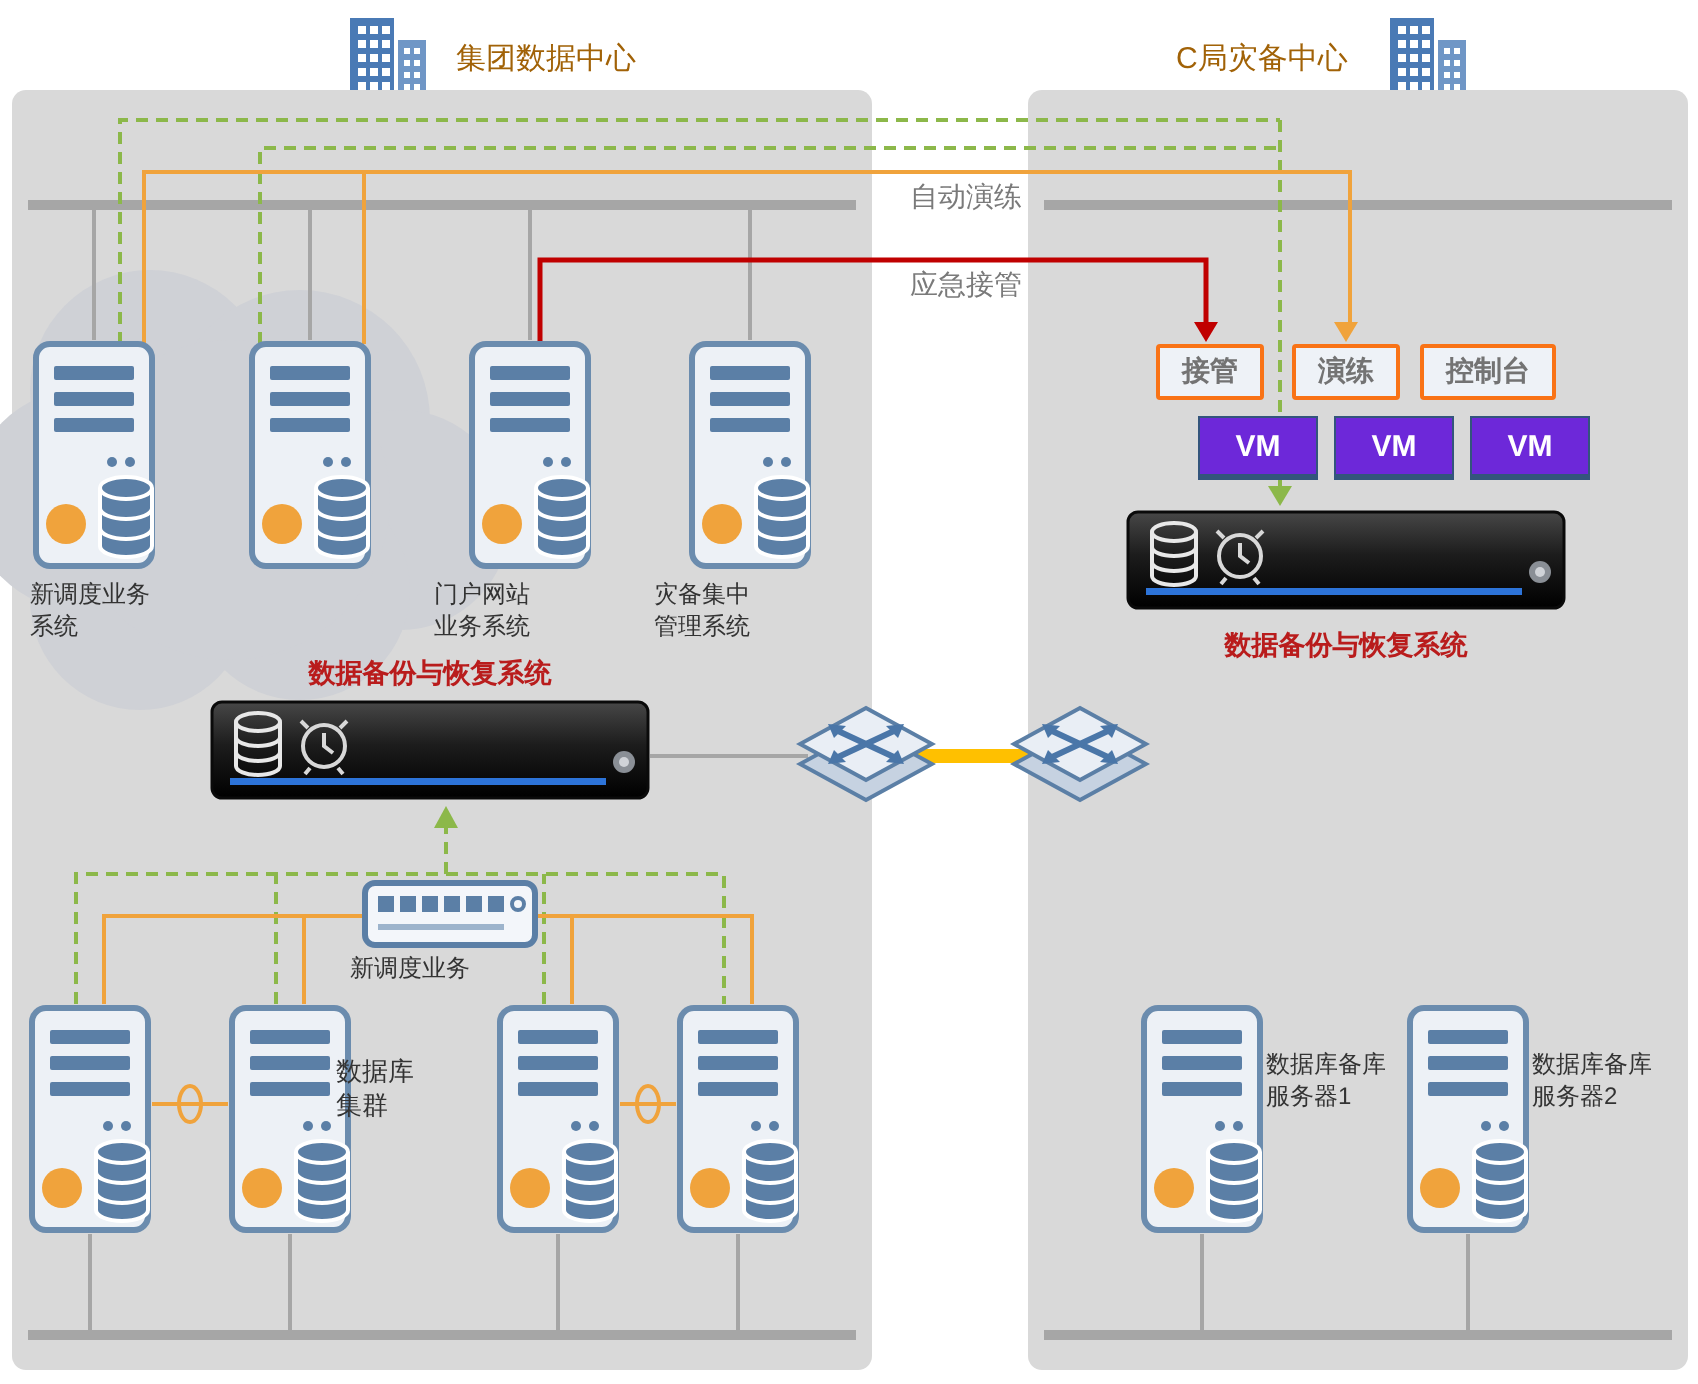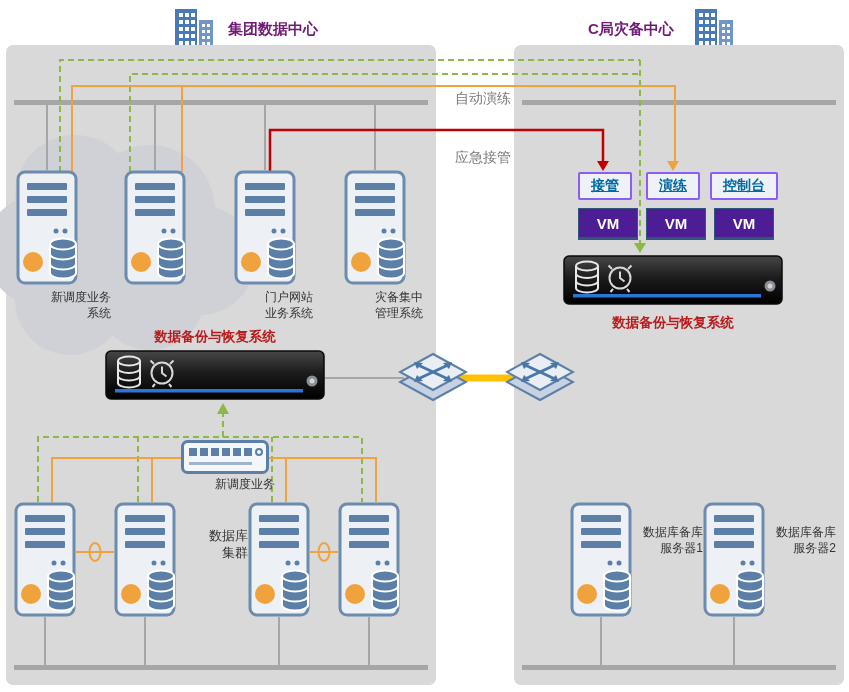--- a/index.html
+++ b/index.html
@@ -1,30 +1,30 @@
 <!DOCTYPE html>
 <html><head>
 <meta charset="utf-8">
 <style>
   html,body{margin:0;padding:0;background:#fff;}
   .canvas{position:relative;width:849px;height:692px;background:#ffffff;overflow:hidden;
           font-family:"Liberation Sans","DejaVu Sans",sans-serif;}
   .panel{position:absolute;background:#d9d9d9;border-radius:7px;}
   .lines-svg{position:absolute;left:0;top:0;width:849px;height:692px;pointer-events:none;}
   .node-svg{position:absolute;}
-  .dc-title{position:absolute;font-size:15px;font-weight:bold;color:#701a75;white-space:nowrap;}
-  .node-label{position:absolute;font-size:12px;color:#333;text-align:right;
+  .dc-title{position:absolute;font-size:15px;font-weight:normal;color:#a16207;white-space:nowrap;}
+  .node-label{position:absolute;font-size:12px;color:#333;text-align:left;
               white-space:pre-line;line-height:1.3;}
   .blue-label{position:absolute;font-size:13.5px;font-weight:bold;color:#b91c1c;
               text-align:center;white-space:nowrap;}
   .flow-label{position:absolute;font-size:14px;color:#7a7a7a;white-space:nowrap;}
-  .btn{position:absolute;height:24px;background:#eef2f7;border:2px solid #8b5cf6;border-radius:2px;
-       color:#0369a1;font-weight:bold;font-size:14px;display:flex;align-items:center;justify-content:center;text-decoration:underline;}
-  .vm{position:absolute;height:28px;background:#4c1d95;border:1px solid #33557c;border-bottom:3px solid #33557c;
-      color:#fff;font-weight:bold;font-size:15px;display:flex;align-items:center;justify-content:center;}
+  .btn{position:absolute;height:24px;background:#eef2f7;border:2px solid #f97316;border-radius:2px;
+       color:#737373;font-weight:bold;font-size:14px;display:flex;align-items:center;justify-content:center;}
+  .vm{position:absolute;height:28px;background:#6d28d9;border:1px solid #33557c;border-bottom:3px solid #33557c;
+      color:#fff;font-weight:bold;font-size:15px;display:flex;align-items:center;justify-content:center;margin-left:21px;}
   .cluster-label{font-size:13px;}
 </style>
 </head>
 <body>
 
 <svg width="0" height="0" style="position:absolute" aria-hidden="true">
   <defs>
     <linearGradient id="applGrad" x1="0" y1="0" x2="0" y2="1">
       <stop offset="0" stop-color="#474747"></stop>
       <stop offset="0.45" stop-color="#1c1c1c"></stop>
@@ -187,21 +187,21 @@
     </g>
     <ellipse cx="95" cy="552" rx="5.5" ry="9" fill="none" stroke="#f0a33c" stroke-width="2"></ellipse>
     <ellipse cx="324" cy="552" rx="5.5" ry="9" fill="none" stroke="#f0a33c" stroke-width="2"></ellipse>
     <polygon points="667,161 679,161 673,171" fill="#f0a33c"></polygon>
 
     <path d="M270,172 V130 H603 V161" stroke="#c00000" stroke-width="2.5" fill="none"></path>
     <polygon points="597,161 609,161 603,171" fill="#c00000"></polygon>
   </svg>
 
   <div class="flow-label" style="left:455px;top:90px">自动演练</div>
-  <div class="flow-label" style="left:455px;top:149px">应急接管</div>
+  <div class="flow-label" style="left:455px;top:134px">应急接管</div>
 
   <svg class="node-svg" style="left:16px;top:170px;width:62px;height:115px">
       <use href="#srv"></use>
     </svg>
   <svg class="node-svg" style="left:124px;top:170px;width:62px;height:115px">
       <use href="#srv"></use>
     </svg>
   <svg class="node-svg" style="left:234px;top:170px;width:62px;height:115px">
       <use href="#srv"></use>
     </svg>

